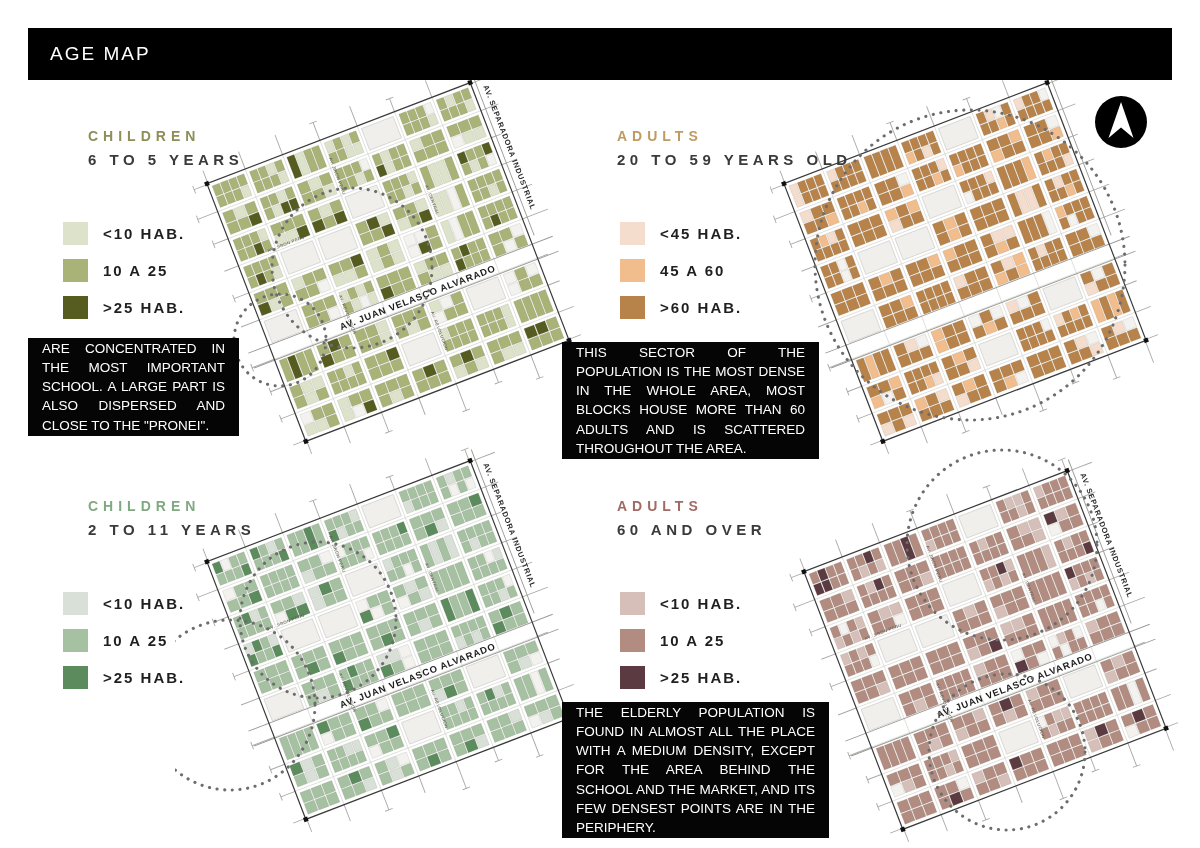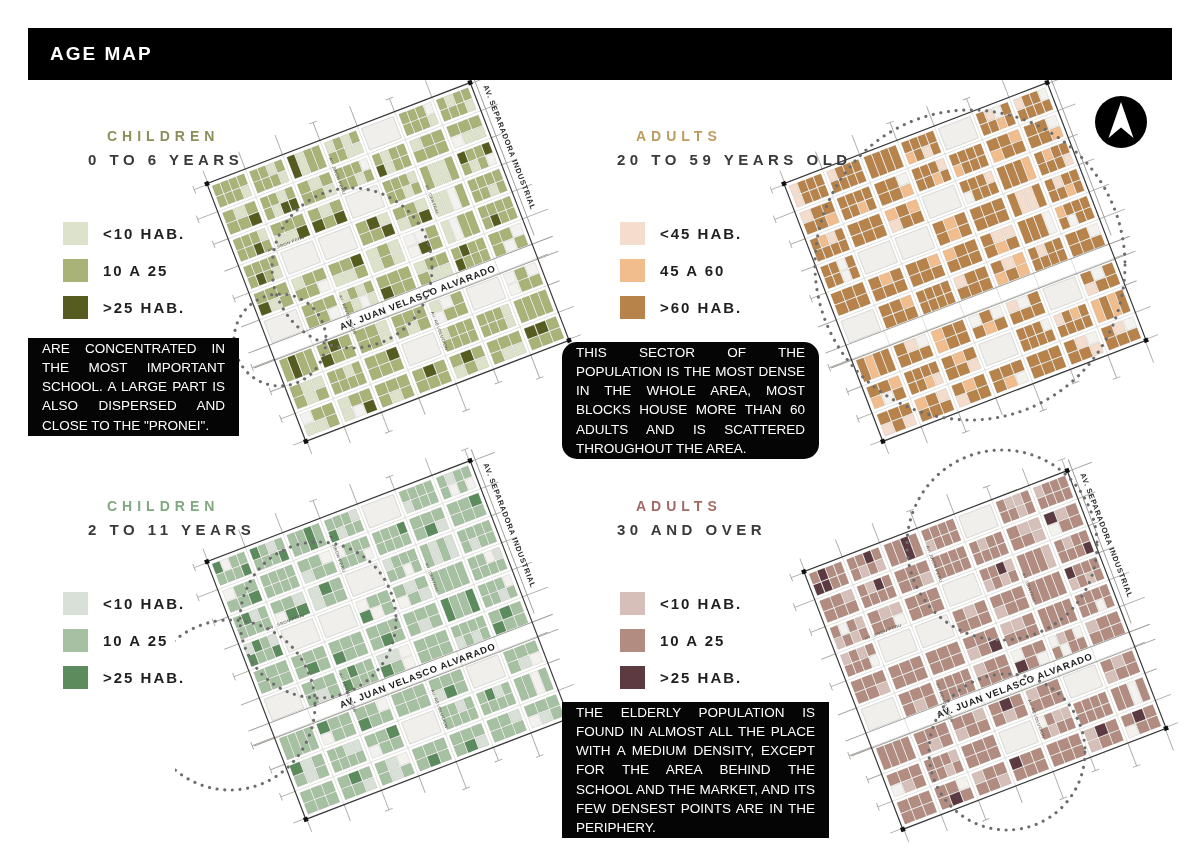--- a/index.html
+++ b/index.html
@@ -3,56 +3,56 @@
 <meta charset="utf-8">
 <style>
   * { margin:0; padding:0; box-sizing:border-box; }
   html,body { width:1200px; height:848px; background:#ffffff;
               font-family:"Liberation Sans", sans-serif; overflow:hidden; position:relative; }
   .stage { position:absolute; left:0; top:0; width:1200px; height:848px; background:#fff; }
 
   
   .header { position:absolute; left:28px; top:28px; width:1144px; height:52px;
             display:flex; align-items:center; padding-left:22px; }
-  .header h1 { color:#fff; font-size:19px; font-weight:bold; letter-spacing:2px; }
+  .header h1 { color:#fff; font-size:19px; font-weight:normal; letter-spacing:2px; }
 
   
   .north { position:absolute; left:1093px; top:94px; width:56px; height:56px; }
 
   
   svg.map { position:absolute; overflow:hidden; }
   .map-0 { left:175px; top:75px; }
   .map-1 { left:770px; top:75px; }
   .map-2 { left:175px; top:445px; }
   .map-3 { left:765px; top:438px; }
 
   
   .ptitle { position:absolute; }
-  .ptitle .l1 { font-size:14px; font-weight:bold; letter-spacing:5px; margin-bottom:7px;margin-left:19px; }
+  .ptitle .l1 { font-size:14px; font-weight:bold; letter-spacing:5px; margin-bottom:7px; }
   .ptitle .l2 { font-size:15px; font-weight:bold; letter-spacing:4.5px; color:#3a3a3a; }
   .t-0 { left:88px; top:128px; }
   .t-1 { left:617px; top:128px; }
   .t-2 { left:88px; top:498px; }
   .t-3 { left:617px; top:498px; }
 
   
   .legend { position:absolute; }
   .lg-0 { left:63px;  top:222px; }
   .lg-1 { left:620px; top:222px; }
   .lg-2 { left:63px;  top:592px; }
   .lg-3 { left:620px; top:592px; }
   .lrow { display:flex; align-items:center; margin-bottom:14px; height:23px; }
   .swatch { width:25px; height:23px; flex:0 0 25px; }
   .ltext { margin-left:15px; font-size:15px; font-weight:bold; letter-spacing:2px; color:#1f1f1f; }
 
   
   .desc { position:absolute; background:#050505; color:#ffffff; z-index:5;
           font-size:13.5px; line-height:1.42; text-align:justify; padding:1px 14px; }
   .d-0 { left:28px;  top:338px; width:211px; }
-  .d-1 { left:562px; top:342px; width:257px;border-radius:15px; }
+  .d-1 { left:562px; top:342px; width:257px; }
   .d-2 { left:28px;  top:698px; width:211px; }
   .d-3 { left:562px; top:702px; width:267px; }
 </style>
 </head>
 <body>
 
 <div class="stage">
 
   <svg class="map map-0" width="420" height="395">
       <g transform="translate(213 187) rotate(-21)">
@@ -1867,33 +1867,33 @@
     <h1>AGE MAP</h1>
   </div>
 
   <svg class="north" viewBox="0 0 56 56">
     <circle cx="28" cy="28" r="26" fill="#000"></circle>
     <polygon points="28,8 15.5,44 28,33.5 40.5,44" fill="#fff"></polygon>
   </svg>
 
   <div class="ptitle t-0">
     <div class="l1" style="color: rgb(141, 142, 88);">CHILDREN</div>
-    <div class="l2">0 TO 6 YEARS</div>
+    <div class="l2">6 TO 5 YEARS</div>
   </div>
   <div class="ptitle t-1">
     <div class="l1" style="color: rgb(191, 154, 98);">ADULTS</div>
     <div class="l2">20 TO 59 YEARS OLD</div>
   </div>
   <div class="ptitle t-2">
     <div class="l1" style="color: rgb(128, 169, 129);">CHILDREN</div>
     <div class="l2">2 TO 11 YEARS</div>
   </div>
   <div class="ptitle t-3">
     <div class="l1" style="color: rgb(161, 106, 100);">ADULTS</div>
-    <div class="l2">30 AND OVER</div>
+    <div class="l2">60 AND OVER</div>
   </div>
 
   <div class="legend lg-0">
     <div class="lrow">
       <span class="swatch" style="background-color: rgb(221, 227, 203);"></span>
       <span class="ltext">&lt;10 HAB.</span>
       </div>
     <div class="lrow">
       <span class="swatch" style="background-color: rgb(169, 178, 119);"></span>
       <span class="ltext">10 A 25</span>

